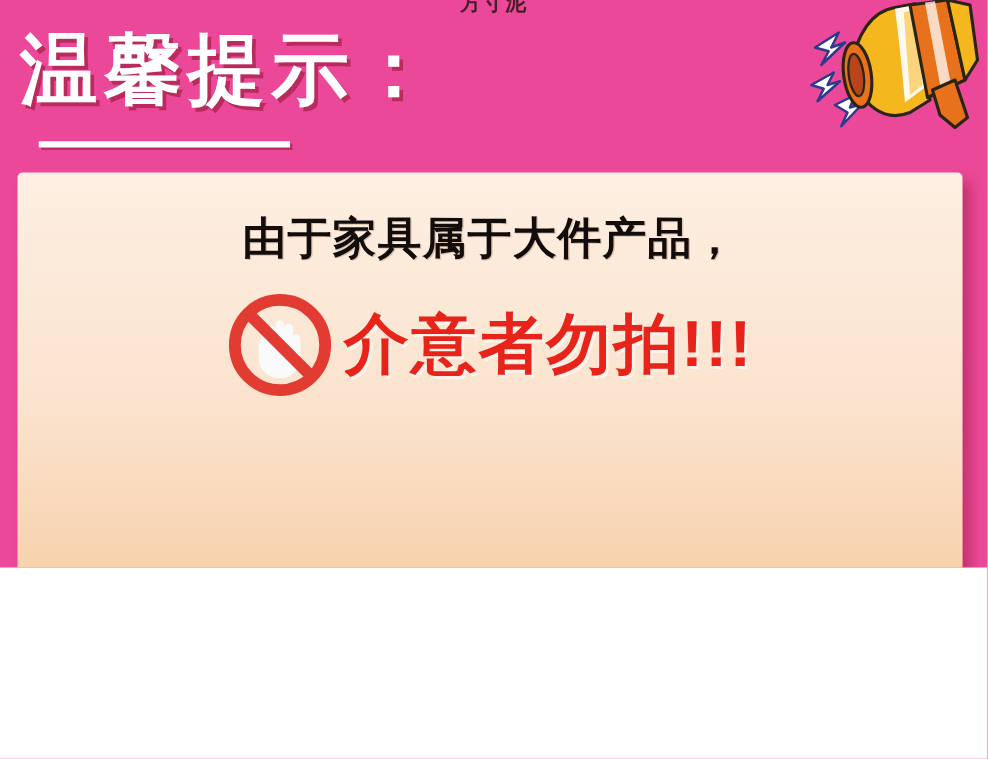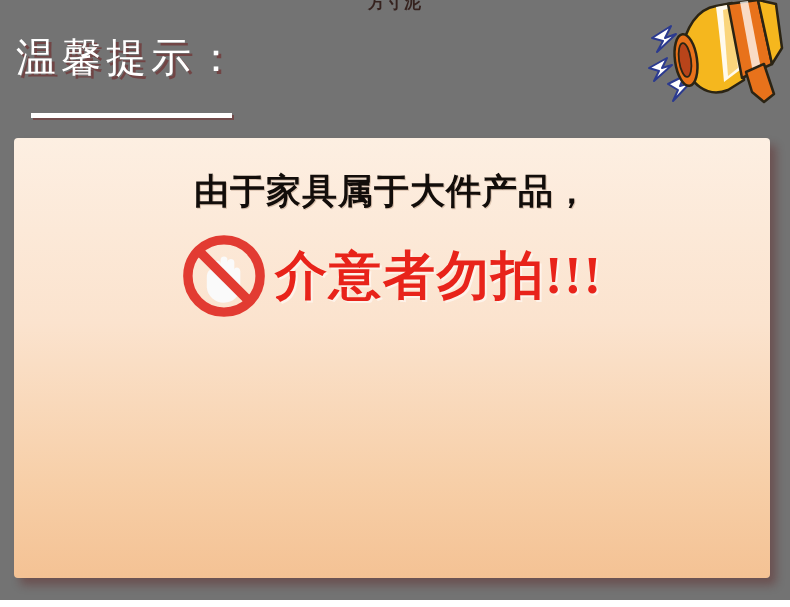--- a/index.html
+++ b/index.html
@@ -9,22 +9,22 @@
   body {
     width: 790px;
     height: 607px;
     overflow: hidden;
     font-family: "Liberation Sans", "DejaVu Sans", sans-serif;
   }
 
   .promo-banner {
     position: relative;
     width: 790px;
-    height: 600px;
-    background: #737373;
+    height: 454px;
+    background: #ec4899;
     overflow: hidden;
   }
 
   
   .watermark {
     position: absolute;
     left: 0;
     top: -7px;
     width: 790px;
     text-align: center;
@@ -35,23 +35,23 @@
     line-height: 20px;
     opacity: .85;
     white-space: nowrap;
   }
 
   
   .headline {
     position: absolute;
     left: 16px;
     top: 17px;
-    font-size: 40px;
+    font-size: 62px;
     line-height: 80px;
-    font-weight: 400;
+    font-weight: 700;
     color: #ffffff;
     letter-spacing: 5px;
     white-space: nowrap;
     text-shadow: 3px 3px 0 rgba(110,0,0,0.40);
   }
   .headline-rule {
     position: absolute;
     left: 31px;
     top: 113px;
     width: 201px;
@@ -110,21 +110,20 @@
     margin-right: 8px;
   }
   .warning-text {
     font-size: 52px;
     line-height: 64px;
     font-weight: 900;
     color: #E8231A;
     letter-spacing: 2px;
     white-space: nowrap;
     text-shadow: 2px 2px 0 rgba(255,255,255,0.55);
-    font-family: Liberation Serif, serif;
   }
 </style>
 </head>
 <body>
 
 <div class="promo-banner">
 
   <div class="watermark">方寸泥</div>
 
   <div class="headline">温馨提示：</div>

